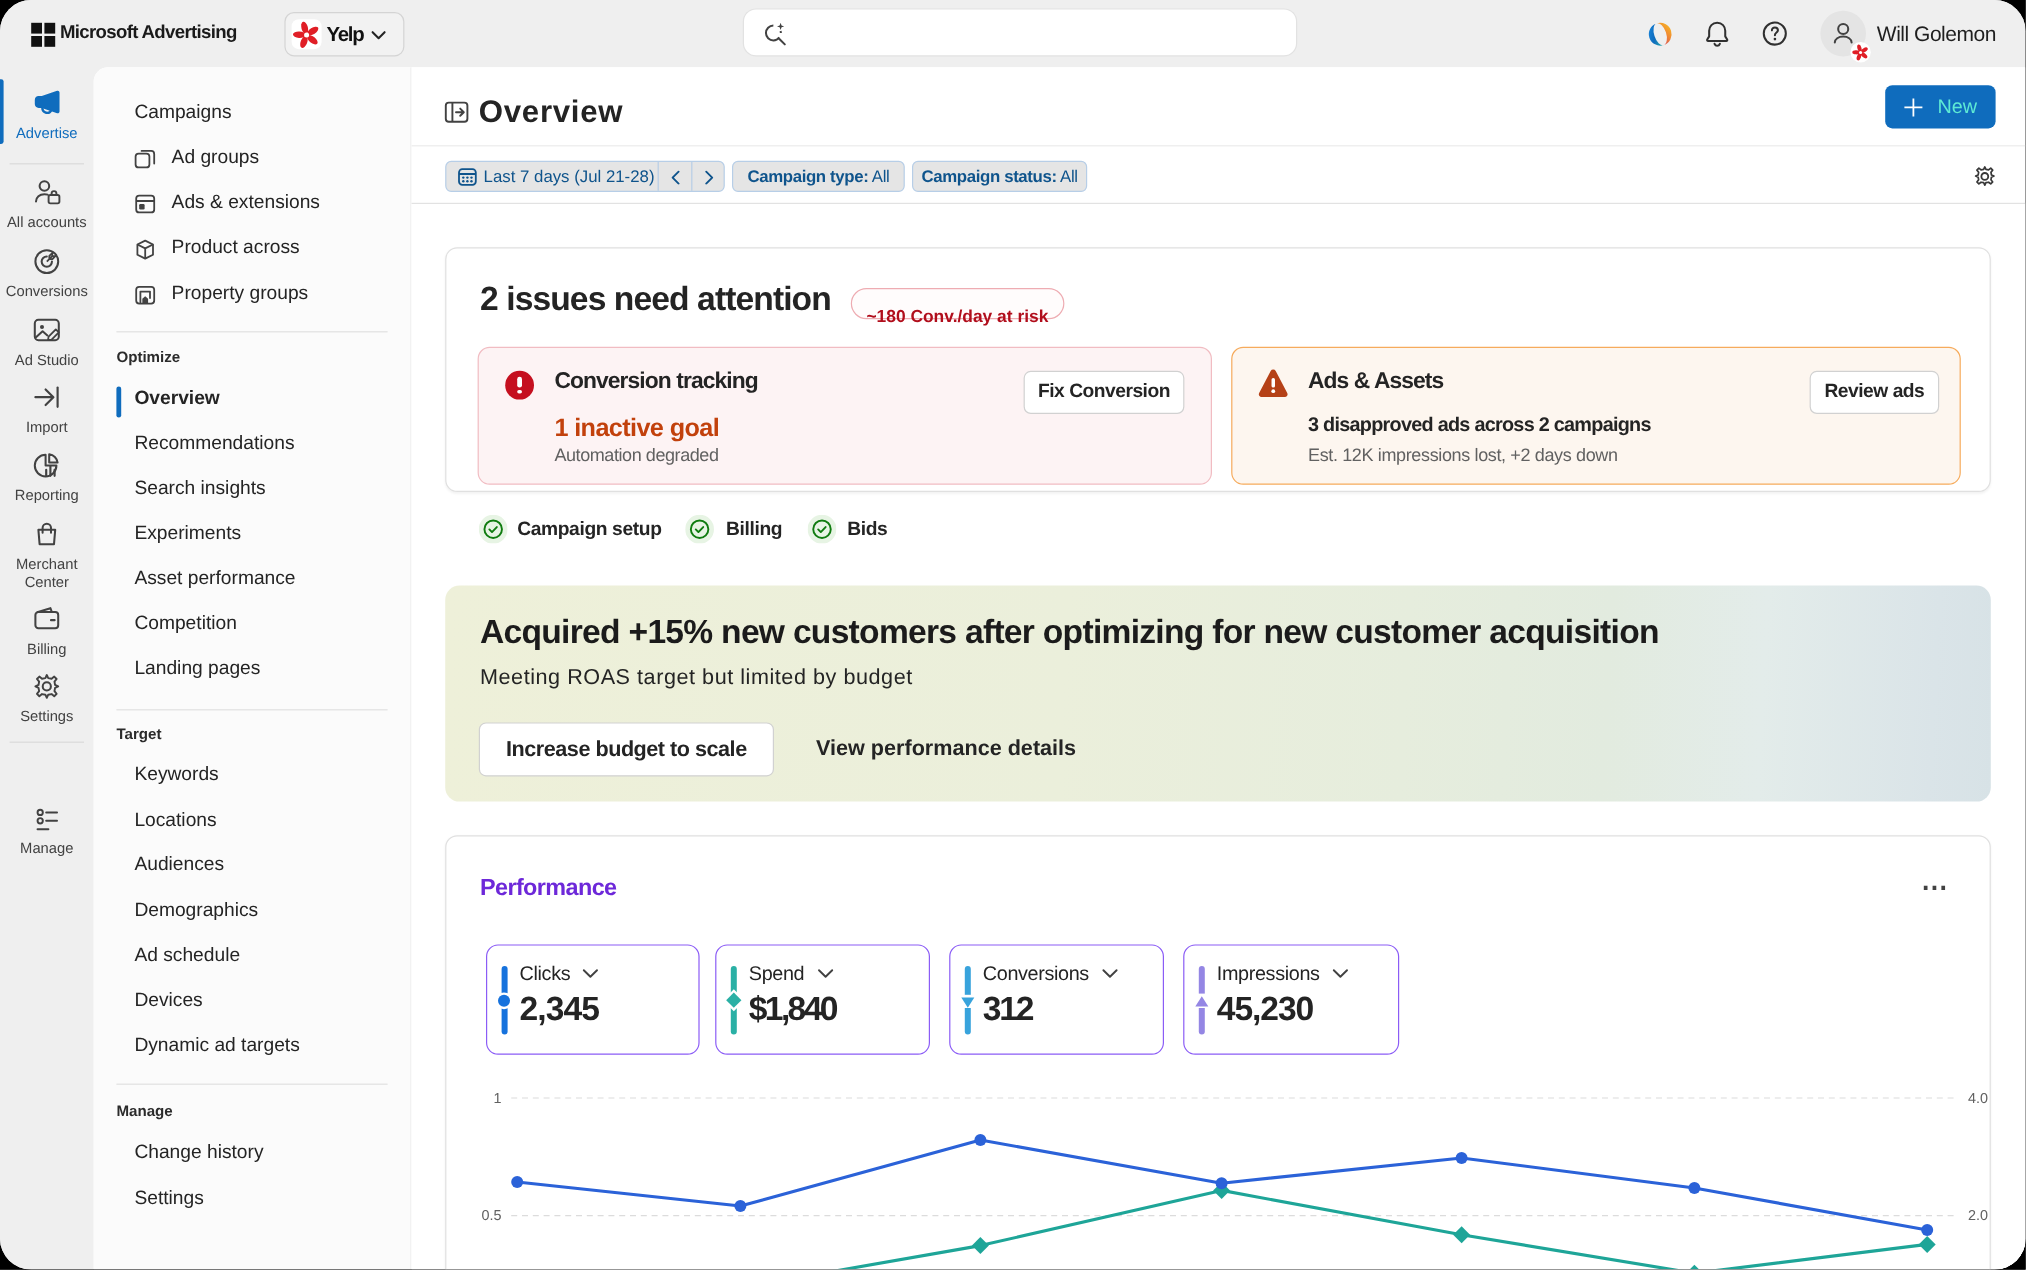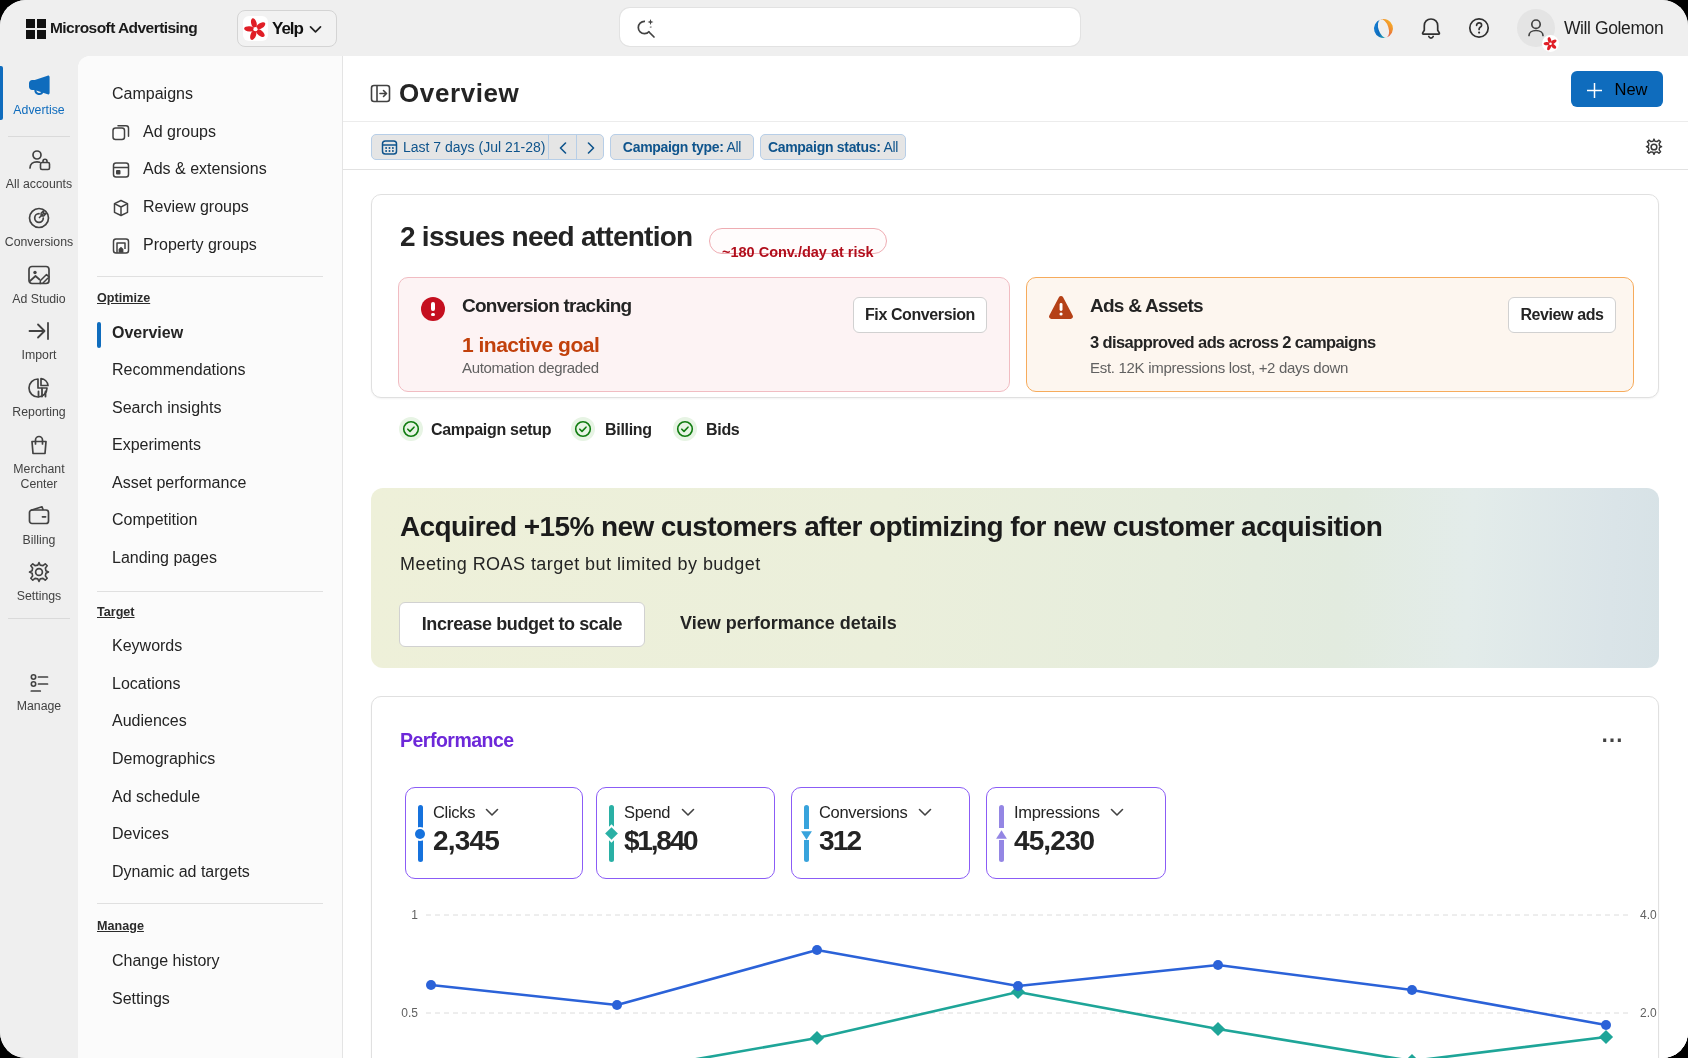--- a/index.html
+++ b/index.html
@@ -28,31 +28,31 @@
   .railitem .lbl { font-size:12.3px; color:#424242; line-height:14.5px; }
   .railitem.active .lbl { color:#0f6cbd; }
   .railbar { position:absolute; left:0px; top:10px; width:3px; height:54px; background:#0f6cbd; border-radius:0 2px 2px 0; }
   .raildiv { position:absolute; left:8px; width:62px; height:1px; background:#dadada; }
 
   
   .shell { position:absolute; left:78px; top:56px; right:0; bottom:0; background:#fff; border-top-left-radius:12px; overflow:hidden; }
   .nav { position:absolute; left:0; top:0; width:265px; bottom:0; background:#fbfbfb; border-right:1px solid #e4e4e4; border-top-left-radius:12px; }
   .navitem { position:absolute; left:34px; font-size:16px; color:#242424; white-space:nowrap; }
   .navitem.icon { left:65px; }
-  .navhdr { position:absolute; left:19px; font-size:12.6px; font-weight:700; color:#2b2b2b;text-decoration:underline; }
+  .navhdr { position:absolute; left:19px; font-size:12.6px; font-weight:700; color:#2b2b2b; }
   .navdiv { position:absolute; left:19px; width:226px; height:1px; background:#e0e0e0; }
   .navico { position:absolute; left:33px; width:20px; height:20px; }
   .navsel { position:absolute; left:19px; width:3.5px; height:26px; border-radius:2px; background:#0f6cbd; }
 
   
   .main { position:absolute; left:265px; top:0; right:0; bottom:0; background:#fff; }
   
   .pagehdr { position:absolute; left:0; right:0; top:0; height:66px; border-bottom:1px solid #ececec; }
   .pagetitle { position:absolute; left:56px; top:4px; height:66px; line-height:66px; font-size:26px; font-weight:700; color:#242424; letter-spacing:0.6px; }
-  .newbtn { position:absolute; left:1228px; top:15px; width:92px; height:36px; background:#0f6cbd; border-radius:6px; color:#000000; font-size:16.5px; font-weight:400; text-align:center; line-height:36px; }
+  .newbtn { position:absolute; left:1228px; top:15px; width:92px; height:36px; background:#0f6cbd; border-radius:6px; color:#5eead4; font-size:16.5px; font-weight:400; text-align:center; line-height:36px; }
   .filterrow { position:absolute; left:0; right:0; top:66px; height:48px; border-bottom:1px solid #e2e2e2; }
   .pill { position:absolute; top:12px; height:26px; background:#e5e5e5; border:1px solid #b7cee7; border-radius:5px; color:#0f548c; font-size:14.5px; line-height:24px; white-space:nowrap; }
 
   .content { position:absolute; left:0; right:0; top:114px; bottom:-200px; background:#fff; }
   
   .card { position:absolute; background:#fff; border:1px solid #e0e0e0; border-radius:10px; box-shadow:0 1px 2px rgba(0,0,0,0.05); }
 
   .alertbox { position:absolute; border-radius:10px; }
   .btn { position:absolute; background:#fff; border:1px solid #d1d1d1; border-radius:6px; color:#242424; font-weight:700; text-align:center; letter-spacing:-0.4px; }
   .chkitem { position:absolute; font-size:16px; font-weight:700; color:#242424; letter-spacing:-0.3px; }
@@ -277,21 +277,21 @@
       <svg class="navico" style="top:104px" viewBox="0 0 20 20">
           <rect x="2.5" y="3" width="15" height="14" rx="2.5" fill="none" stroke="#424242" stroke-width="1.5"></rect>
           <path d="M2.5 7.5 h15" stroke="#424242" stroke-width="1.5"></path>
           <rect x="5" y="10" width="4.5" height="4.5" rx="1" fill="#424242"></rect>
         </svg>
       <div class="navitem icon" style="top:104px">Ads &amp; extensions</div>
       <svg class="navico" style="top:142px" viewBox="0 0 20 20">
           <path d="M10 2.5 l6.5 3.2 v8.6 L10 17.5 l-6.5-3.2 V5.7z" fill="none" stroke="#424242" stroke-width="1.5" stroke-linejoin="round"></path>
           <path d="M3.5 5.7 L10 9 l6.5-3.3 M10 9 v8.5" fill="none" stroke="#424242" stroke-width="1.5" stroke-linejoin="round"></path>
         </svg>
-      <div class="navitem icon" style="top:142px">Review groups</div>
+      <div class="navitem icon" style="top:142px">Product across</div>
       <svg class="navico" style="top:180px" viewBox="0 0 20 20">
           <rect x="2.5" y="3" width="15" height="14" rx="2.5" fill="none" stroke="#424242" stroke-width="1.5"></rect>
           <path d="M6 17 V7 h8 v6" fill="none" stroke="#424242" stroke-width="1.5" stroke-linejoin="round"></path>
           <path d="M7.6 13 l2.4-2.2 2.4 2.2 v3.8 h-4.8z" fill="#424242"></path>
         </svg>
       <div class="navitem icon" style="top:180px">Property groups</div>
       <div class="navdiv" style="top:220px"></div>
       <div class="navhdr" style="top:235px">Optimize</div>
       <div class="navsel" style="top:266px"></div>
       <div class="navitem" style="top:268px;font-weight:700">Overview</div>
@@ -354,21 +354,21 @@
         </div>
         <div class="pill" style="left:267px;width:144px;text-align:center;font-size:14px;letter-spacing:-0.3px"><b>Campaign type:</b> All</div>
         <div class="pill" style="left:417px;width:146px;text-align:center;font-size:14px;letter-spacing:-0.3px"><b>Campaign status:</b> All</div>
         <svg class="abs" style="left:1301px;top:15px" width="20" height="20" viewBox="0 0 21 21">
             <circle cx="10.5" cy="10.5" r="3" fill="none" stroke="#383838" stroke-width="1.6"></circle>
             <path d="M10.5 2.2 l1 2.2 2.3.4 1.9-1.5 1.7 1.7 -1.5 1.9 .4 2.3 2.2 1 -2.2 1 -.4 2.3 1.5 1.9 -1.7 1.7 -1.9-1.5 -2.3.4 -1 2.2 -1-2.2 -2.3-.4 -1.9 1.5 -1.7-1.7 1.5-1.9 -.4-2.3 -2.2-1 2.2-1 .4-2.3 -1.5-1.9 1.7-1.7 1.9 1.5 2.3-.4z" fill="none" stroke="#383838" stroke-width="1.5" stroke-linejoin="round"></path>
           </svg>
       </div>
       <div class="content">
 
-        <div class="card" style="left:28px;top:24px;width:1288px;height:204px">
+        <div class="card" style="left:28px;top:36px;width:1288px;height:204px">
           <div class="abs" style="left:28px;top:26px;font-size:28px;font-weight:700;color:#242424;letter-spacing:-0.75px">2 issues need attention</div>
           <div class="abs" style="left:337px;top:33px;height:25px;padding:12px 12px;border:1px solid #eeacb2;border-radius:13px;background:#fffcfc;color:#b10e1c;font-size:14.5px;font-weight:700;line-height:23px">~180 Conv./day at risk</div>
 
           <div class="alertbox" style="left:26px;top:82px;width:612px;height:115px;background:#fdf3f4;border:1px solid #f1bcc2">
             <div class="abs" style="left:22px;top:19px;width:24px;height:24px;border-radius:50%;background:#c50f1f">
               <div class="abs" style="left:10.3px;top:4.5px;width:3.4px;height:9.5px;border-radius:2px;background:#fff"></div>
               <div class="abs" style="left:10.3px;top:15.5px;width:3.4px;height:3.4px;border-radius:50%;background:#fff"></div>
             </div>
             <div class="abs" style="left:63px;top:17px;font-size:19px;font-weight:700;color:#242424;letter-spacing:-0.75px">Conversion tracking</div>
             <div class="abs" style="left:63px;top:55px;font-size:21px;font-weight:700;color:#c2410c;letter-spacing:-0.5px">1 inactive goal</div>

